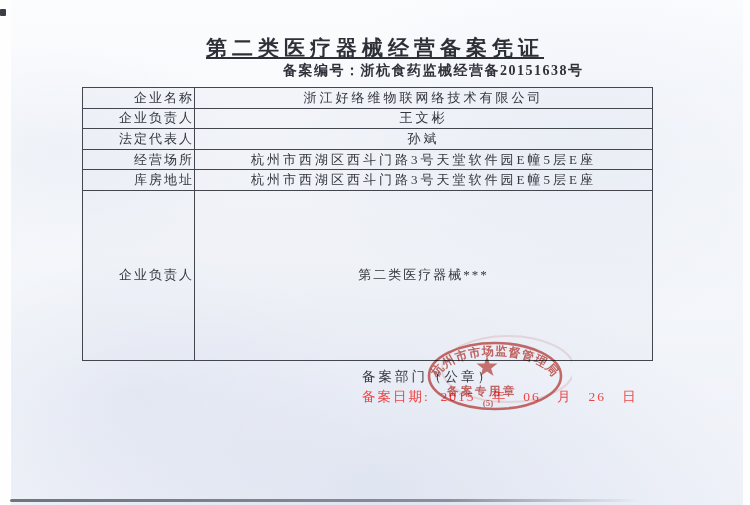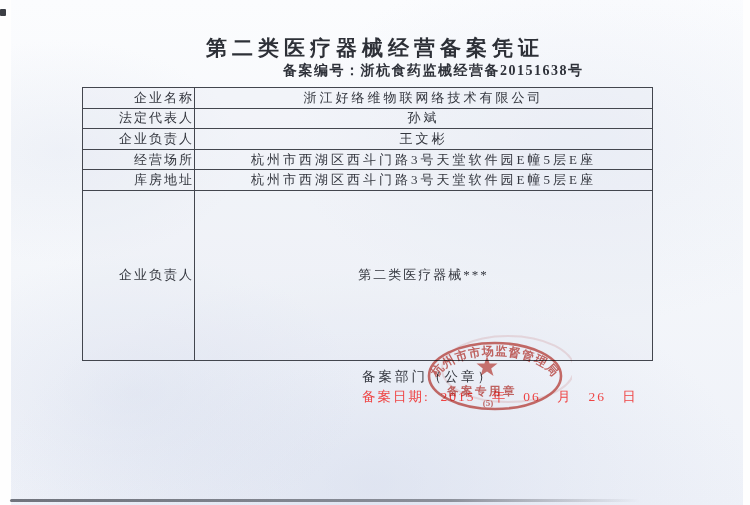--- a/index.html
+++ b/index.html
@@ -21,21 +21,21 @@
   .edge-right{position:absolute;right:0;top:0;width:7px;height:505px;background:#fefefe;}
   .edge-bottom-shadow{
     position:absolute;left:10px;top:499px;width:630px;height:3px;
     background:linear-gradient(90deg,rgba(70,74,84,.75) 0%,rgba(70,74,84,.55) 70%,rgba(70,74,84,0) 100%);
     border-radius:2px;
   }
   .scan-mark{position:absolute;left:0;top:9px;width:6px;height:7px;background:#3c3e44;border-radius:1px;}
 
   .title{
     position:absolute;left:0;top:34px;width:750px;text-align:center;
-    font-size:21px;font-weight:bold;letter-spacing:5px;color:#2d3037;
+    font-size:21px;font-weight:bold;letter-spacing:5px;color:#2d3037;text-decoration:underline;
   }
   .filing-line{
     position:absolute;left:283px;top:62px;
     font-size:14px;font-weight:bold;letter-spacing:1.5px;color:#2f323a;white-space:pre;
   }
 
   table.info{
     position:absolute;left:82px;top:87px;width:571px;height:274px;
     border-collapse:collapse;table-layout:fixed;
   }
@@ -78,26 +78,26 @@
 
 <div class="filing-line"><span>备案编号：</span><span>浙杭食药监械经营备20151638号</span></div>
 
 <table class="info">
   <tbody>
       <tr class="small-row">
     <td class="lbl">企业名称</td>
     <td class="val">浙江好络维物联网络技术有限公司</td>
   </tr>
   <tr class="small-row">
+    <td class="lbl">企业负责人</td>
+    <td class="val">王文彬</td>
+  </tr>
+  <tr class="small-row">
     <td class="lbl">法定代表人</td>
     <td class="val">孙斌</td>
-  </tr>
-  <tr class="small-row">
-    <td class="lbl">企业负责人</td>
-    <td class="val">王文彬</td>
   </tr>
   <tr class="small-row">
     <td class="lbl">经营场所</td>
     <td class="val">杭州市西湖区西斗门路3号天堂软件园E幢5层E座</td>
   </tr>
   <tr class="small-row">
     <td class="lbl">库房地址</td>
     <td class="val">杭州市西湖区西斗门路3号天堂软件园E幢5层E座</td>
   </tr>
   <tr>

